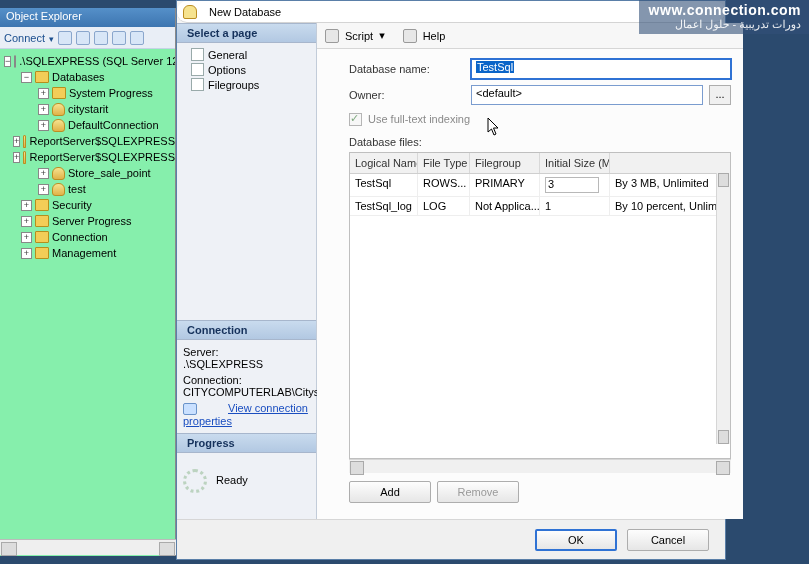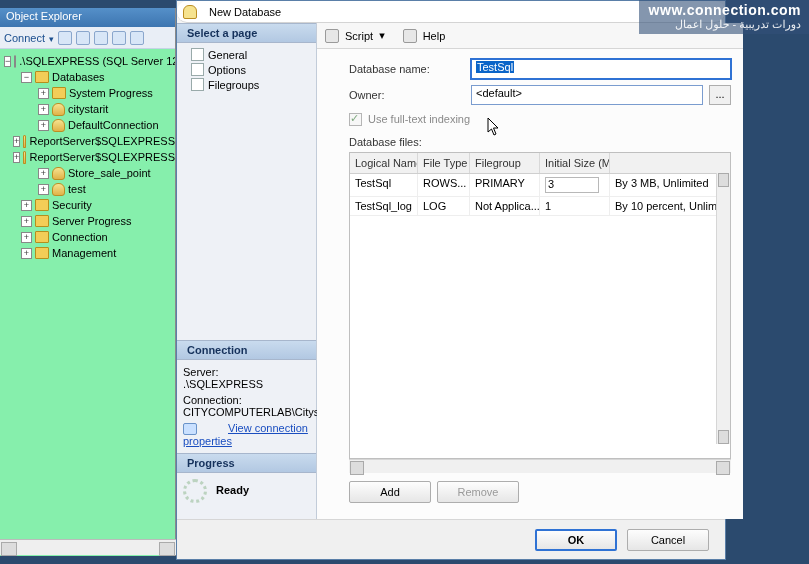--- a/index.html
+++ b/index.html
@@ -43,21 +43,21 @@
   .leftcol{width:140px;background:#eef1f6;border-right:1px solid #c2ccd9;display:flex;flex-direction:column;}
   .panelhdr{background:linear-gradient(#c9dbee,#b2c8e2);color:#15315b;font-weight:bold;padding:3px 10px;border-bottom:1px solid #a7b6cc;border-top:1px solid #a7b6cc;}
   .pages{padding:4px 2px 6px 12px;}
   .pagerow{display:flex;align-items:center;gap:4px;padding:1px 2px;}
   .pgicon{width:13px;height:13px;background:#fff;border:1px solid #9aa;}
   .connbox{padding:2px 6px 6px 6px;flex:0 0 auto;border-top:0;}
   .connbox .line{margin-top:4px;}
   .connbox a{color:#1a4ec0;text-decoration:underline;margin-left:28px;}
   .mini{width:14px;height:12px;display:inline-block;background:#c9e0ff;border:1px solid #6a93c9;border-radius:2px;vertical-align:middle;margin-right:3px;}
   .spacer{flex:1;}
-  .progress{padding:6px 6px;font-weight:bold;}
+  .progress{padding:16px 6px;}
   .spinner{width:24px;height:24px;border:3px dotted #bcd3c0;border-radius:50%;display:inline-block;vertical-align:middle;margin-right:6px;}
 
   .rightcol{flex:1;display:flex;flex-direction:column;background:#fcfcfc;}
   .topbar{height:26px;border-bottom:1px solid #d6d6d6;display:flex;align-items:center;gap:6px;padding:0 8px;background:#f7f7f7;}
   .tbi{width:14px;height:14px;border:1px solid #9a9a9a;background:#e7e7e7;border-radius:2px;}
   .rightmain{padding:10px 12px;flex:1;display:flex;flex-direction:column;min-height:0;margin-left:20px;}
   .formrow{display:flex;align-items:center;margin-bottom:6px;gap:6px;}
   .formrow label{width:116px;color:#333;}
   .txtin{flex:1;height:20px;border:1px solid #7a9ccf;padding:1px 4px;background:#fff;}
   .txtin.focus{outline:2px solid #2f72d4;outline-offset:-1px;}
@@ -78,21 +78,21 @@
   .gridscroll::before,.gridscroll::after{content:"";position:absolute;left:1px;right:1px;height:12px;background:#ddd;border:1px solid #aaa;}
   .gridscroll::before{top:0;} .gridscroll::after{bottom:0;}
   .h-scroll{height:14px;border-top:1px solid #d6d6d6;background:#f0f0f0;position:relative;}
   .h-scroll::before,.h-scroll::after{content:"";position:absolute;top:1px;width:12px;height:12px;background:#ddd;border:1px solid #aaa;}
   .h-scroll::before{left:1px;} .h-scroll::after{right:1px;}
 
   .btnrow{display:flex;justify-content:flex-start;gap:6px;padding:8px 10px 6px 0;}
   .btn{width:82px;height:22px;border:1px solid #adadad;background:linear-gradient(#fdfdfd,#e6e6e6);text-align:center;line-height:20px;border-radius:2px;}
   .btn.disabled{color:#9a9a9a;}
   .dlg-footer{height:40px;background:#f0f0f0;border-top:1px solid #d6d6d6;display:flex;justify-content:flex-end;align-items:center;gap:10px;padding:0 16px;}
-  .btn.primary{border:2px solid #2f72d4;line-height:18px;font-weight:bold;}
+  .btn.primary{border:2px solid #2f72d4;line-height:18px;}
 
   .cursor{position:absolute;width:14px;height:20px;z-index:50;pointer-events:none;}
   .cursor svg{width:14px;height:20px;}
 </style>
 </head>
 <body>
 
 <div class="watermark">
   <div class="url">www.connection.com</div>
   <div class="sub">دورات تدريبية - حلول اعمال</div>

